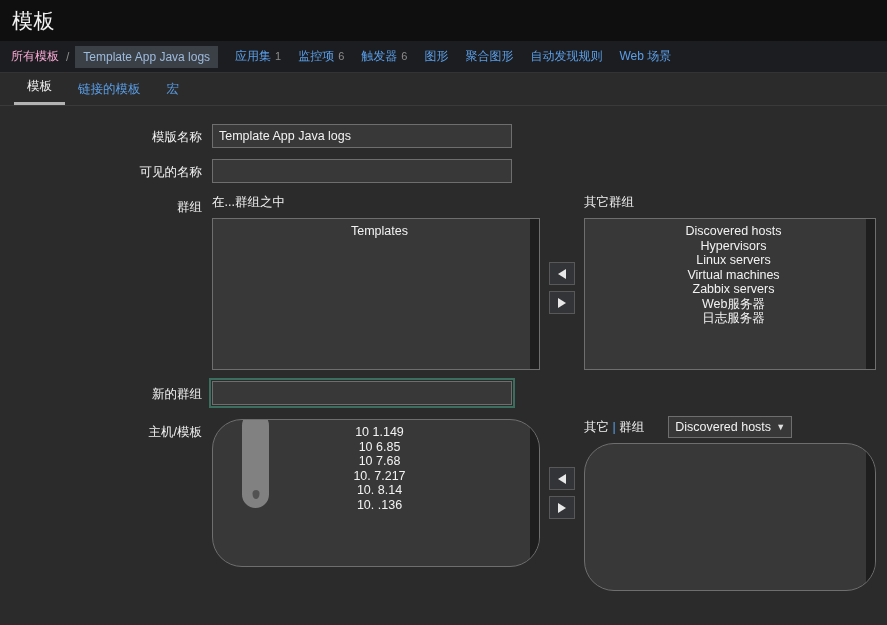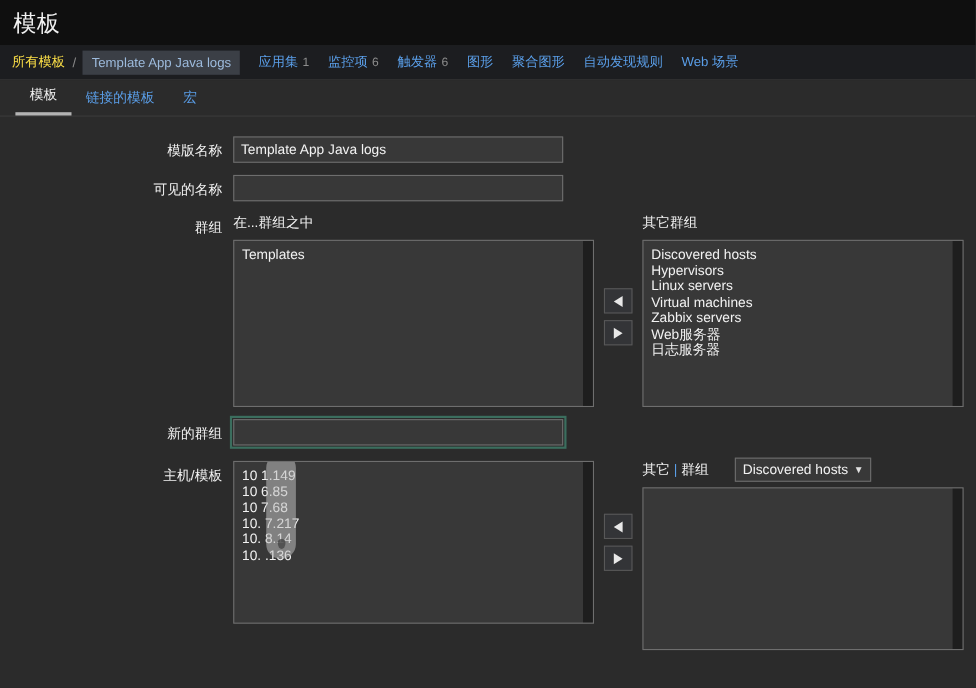--- a/index.html
+++ b/index.html
@@ -31,21 +31,21 @@
   .breadcrumb-bar {
     height: 32px;
     background: #1c1d20;
     display: flex;
     align-items: center;
     padding-left: 10px;
     font-size: 12px;
     border-bottom: 1px solid #333;
   }
   .crumb-link {
-    color: #fde047;
+    color: #f9a8d4;
     text-decoration: none;
     padding: 2px 1px;
     white-space: nowrap;
   }
   .crumb-sep {
     color: #8a8a8a;
     margin: 0 6px;
   }
   .crumb-current {
     background: #3b3f46;
@@ -134,23 +134,24 @@
     margin-bottom: 8px;
     height: 16px;
     white-space: nowrap;
   }
   .listbox {
     background: #383838;
     border: 1px solid #6e6e6e;
     position: relative;
     overflow: hidden;
     padding: 5px 0 0 0;
+    text-align: center;
   }
   .listbox.tall { height: 152px; }
-  .listbox.bottom { height: 148px; }
+  .listbox.bottom { height: 148px; border-radius: 30px; }
   .list-item {
     font-size: 12.5px;
     color: #f2f2f2;
     padding: 0 0 0 7px;
     line-height: 14.5px;
     white-space: nowrap;
   }
   .sb-track {
     position: absolute;
     top: 0; right: 0;

